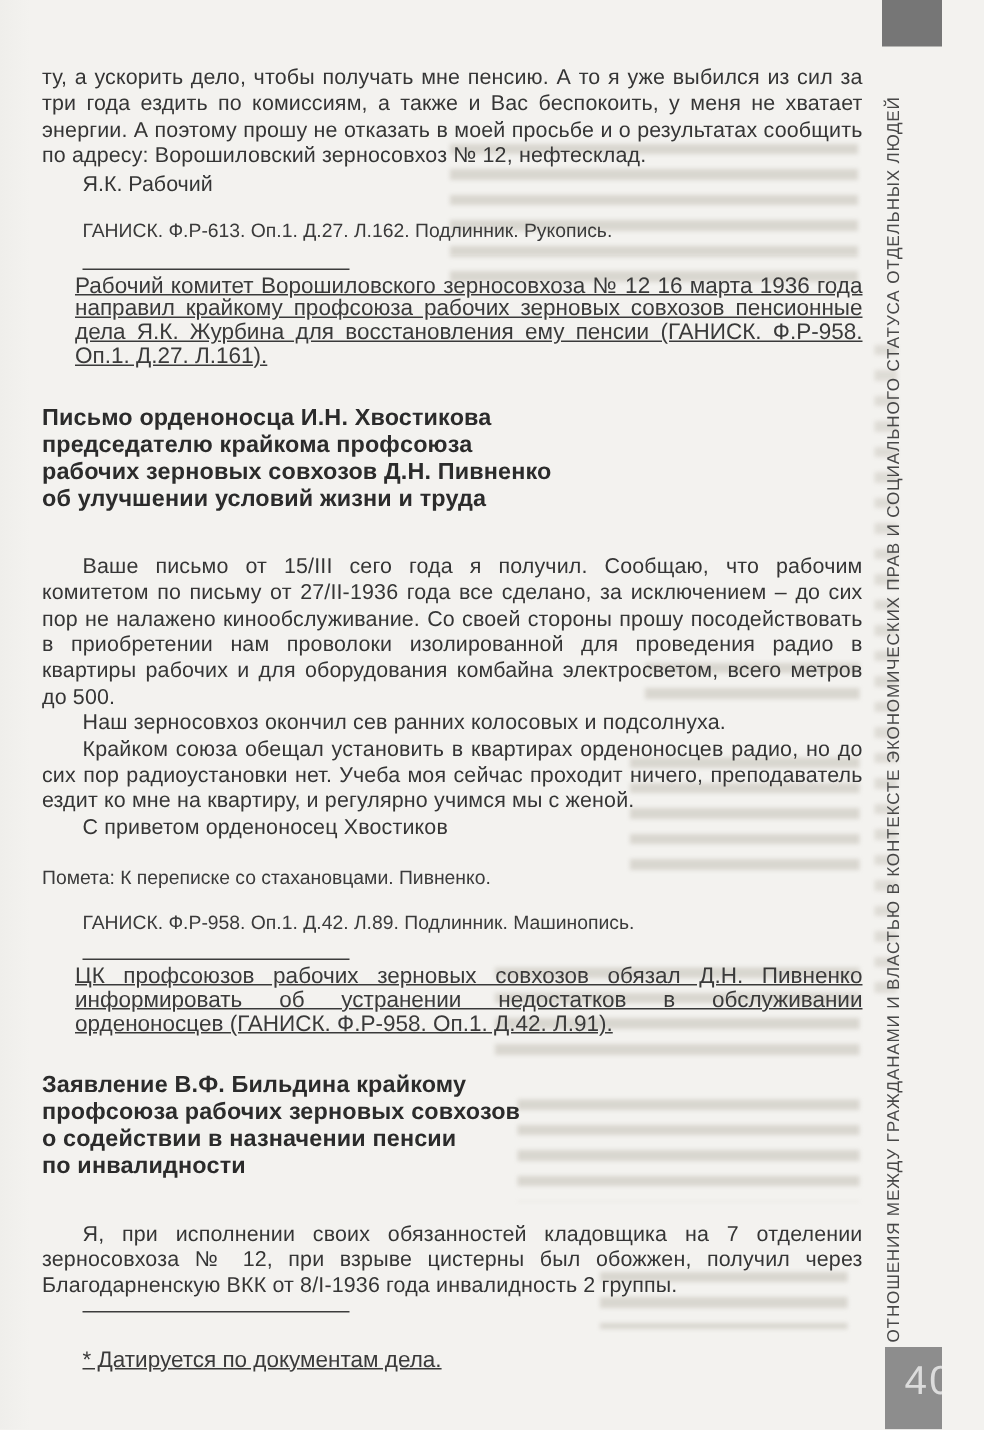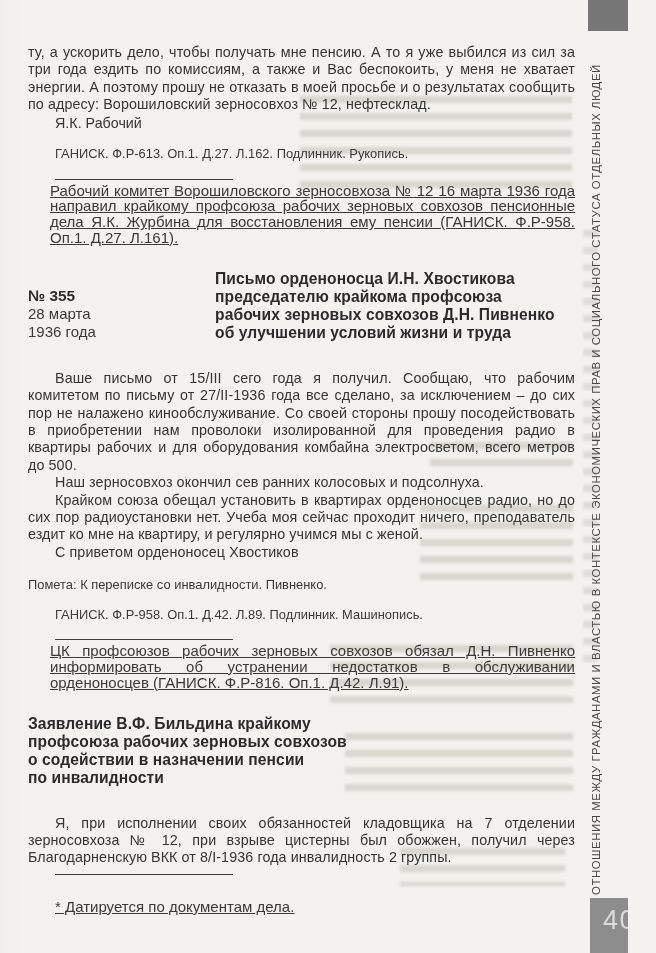--- a/index.html
+++ b/index.html
@@ -137,40 +137,35 @@
   <div class="content">
 
     <p class="body-text">ту, а ускорить дело, чтобы получать мне пенсию. А то я уже выбился из сил за три года ездить по комиссиям, а также и Вас беспокоить, у меня не хватает энергии. А поэтому прошу не отказать в моей просьбе и о результатах сообщить по адресу: Ворошиловский зерносовхоз № 12, нефтесклад.</p>
     <p class="sig">Я.К. Рабочий</p>
     <p class="legend">ГАНИСК. Ф.Р-613. Оп.1. Д.27. Л.162. Подлинник. Рукопись.</p>
     <div class="rule"></div>
     <p class="fnote">Рабочий комитет Ворошиловского зерносовхоза № 12 16 марта 1936 года направил крайкому профсоюза рабочих зерновых совхозов пенсионные дела Я.К. Журбина для восстановления ему пенсии (ГАНИСК. Ф.Р-958. Оп.1. Д.27. Л.161).</p>
 
     <section>
       <div class="doc-header">
-        <div class="doc-meta">
-          <span class="doc-num">№ 355</span>
-          <span>28 марта
-1936 года</span>
-        </div>
         <h2 class="doc-title">Письмо орденоносца И.Н. Хвостикова
 председателю крайкома профсоюза
 рабочих зерновых совхозов Д.Н. Пивненко
 об улучшении условий жизни и труда</h2>
       </div>
       <div class="doc-body">
         <p class="body-text ind">Ваше письмо от 15/III сего года я получил. Сообщаю, что рабочим комитетом по письму от 27/II-1936 года все сделано, за исключением – до сих пор не налажено кинообслуживание. Со своей стороны прошу посодействовать в приобретении нам проволоки изолированной для проведения радио в квартиры рабочих и для оборудования комбайна электросветом, всего метров до 500.</p>
         <p class="body-text ind">Наш зерносовхоз окончил сев ранних колосовых и подсолнуха.</p>
         <p class="body-text ind">Крайком союза обещал установить в квартирах орденоносцев радио, но до сих пор радиоустановки нет. Учеба моя сейчас проходит ничего, преподаватель ездит ко мне на квартиру, и регулярно учимся мы с женой.</p>
         <p class="body-text ind">С приветом орденоносец Хвостиков</p>
       </div>
-      <p class="note">Помета: К переписке со инвалидности. Пивненко.</p>
+      <p class="note">Помета: К переписке со стахановцами. Пивненко.</p>
       <p class="legend">ГАНИСК. Ф.Р-958. Оп.1. Д.42. Л.89. Подлинник. Машинопись.</p>
       <div class="rule"></div>
-      <p class="fnote">ЦК профсоюзов рабочих зерновых совхозов обязал Д.Н. Пивненко информировать об устранении недостатков в обслуживании орденоносцев (ГАНИСК. Ф.Р-816. Оп.1. Д.42. Л.91).</p>
+      <p class="fnote">ЦК профсоюзов рабочих зерновых совхозов обязал Д.Н. Пивненко информировать об устранении недостатков в обслуживании орденоносцев (ГАНИСК. Ф.Р-958. Оп.1. Д.42. Л.91).</p>
     </section>
 
     <section>
       <div class="doc-header">
         <h2 class="doc-title">Заявление В.Ф. Бильдина крайкому
 профсоюза рабочих зерновых совхозов
 о содействии в назначении пенсии
 по инвалидности</h2>
       </div>
       <div class="doc-body">

